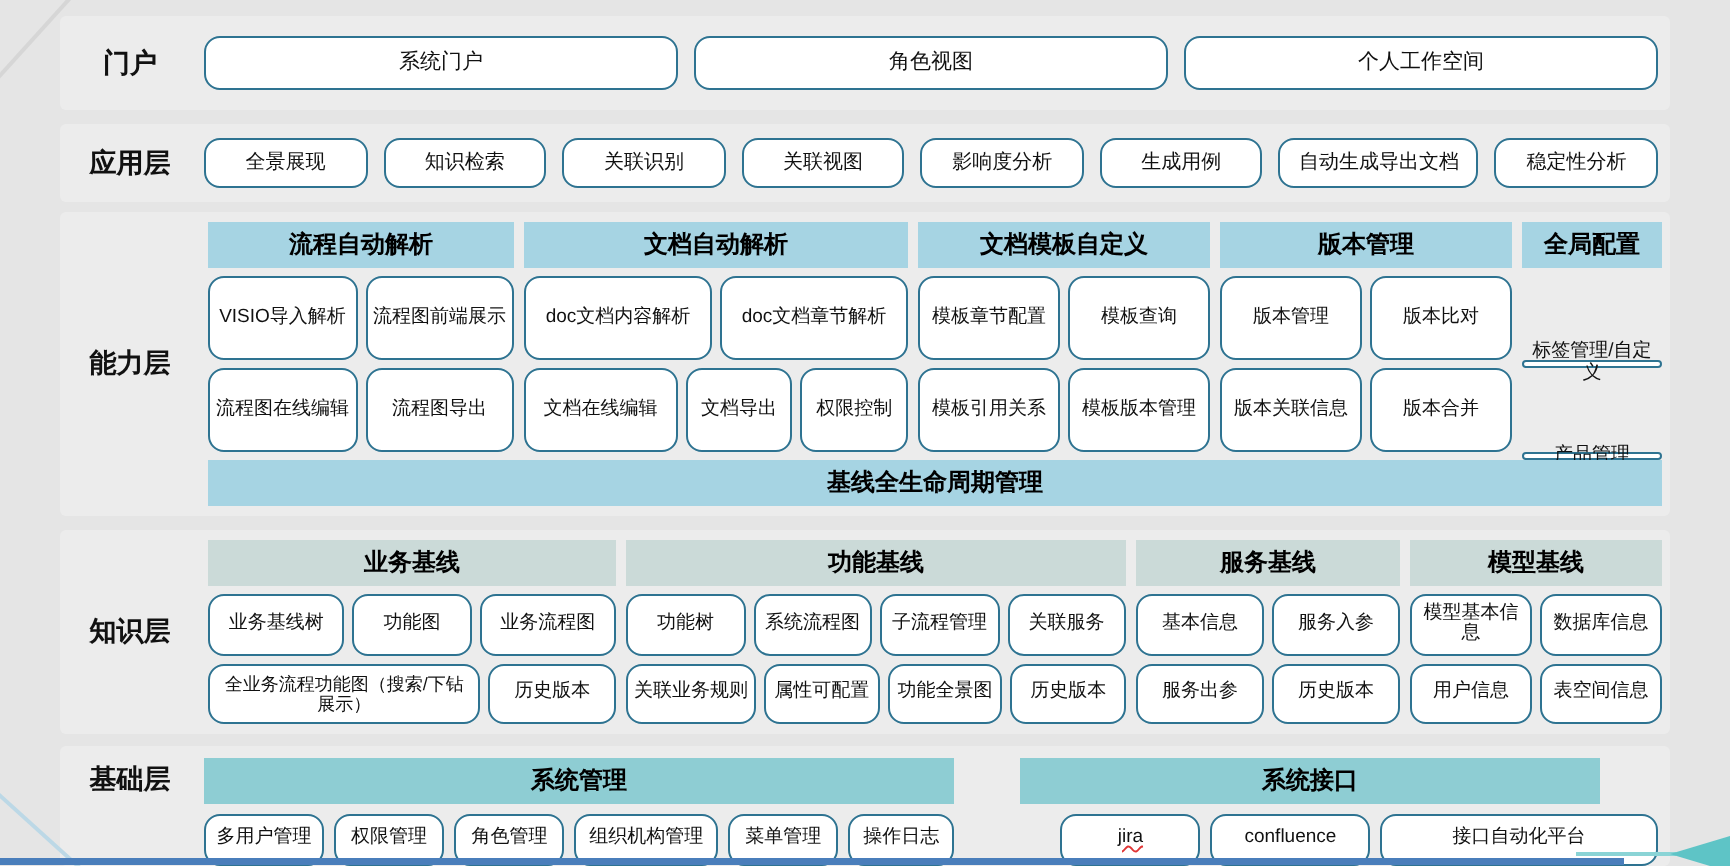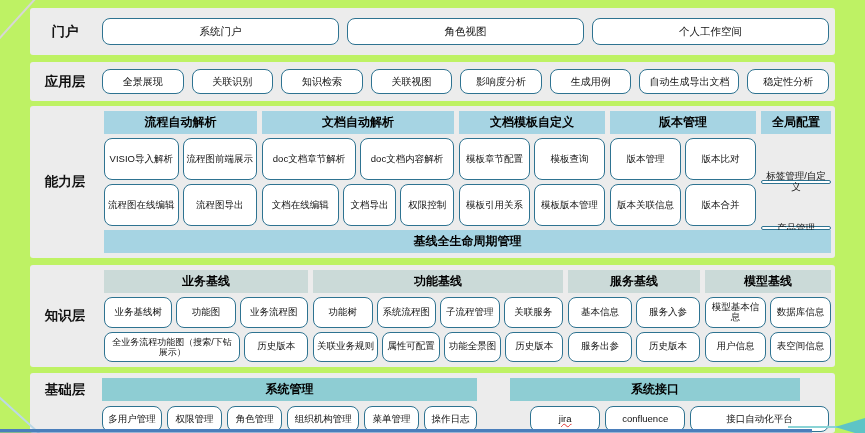--- a/index.html
+++ b/index.html
@@ -1,16 +1,16 @@
 <!DOCTYPE html>
 <html><head>
 <meta charset="utf-8">
 <style>
   html,body{margin:0;padding:0;background:#fff;}
-  .canvas{position:relative;width:865px;height:433px;background:#bef264;overflow:hidden;
+  .canvas{position:relative;width:865px;height:433px;background:#e5e5e5;overflow:hidden;
           font-family:"Liberation Sans","DejaVu Sans",sans-serif;color:#111;}
   .band{position:absolute;left:30px;width:805px;background:#ececec;border-radius:3px;display:flex;}
   .band-label{width:70px;flex:none;display:flex;align-items:center;justify-content:center;
               font-weight:bold;font-size:13.5px;color:#111;}
   .band-content{flex:1;display:flex;box-sizing:border-box;padding:0 6px 0 2px;min-width:0;}
   .btn{background:#fff;border:1.5px solid #2e7391;border-radius:8px;display:flex;align-items:center;
        justify-content:center;text-align:center;font-size:9.5px;line-height:1.12;padding:1px 3px;
        box-sizing:border-box;color:#111;}
   .row-flex{align-items:center;gap:8px;}
   .row-flex .btn{flex:1;height:27px;font-size:10.5px;}
@@ -21,21 +21,21 @@
   .hdr{font-weight:bold;font-size:12px;text-align:center;padding:3px 0;flex:none;color:#000;}
   .hdr-blue{background:#a6d4e3;}
   .hdr-gray{background:#cbdad8;}
   .hdr-teal{background:#8ecdd3;}
   .grp-row{display:flex;gap:4px;flex:1;min-height:0;}
   .grp-row .btn{flex:1;}
   .cap-wrap{display:flex;flex-direction:column;gap:4px;padding:5px 4px;flex:1;min-width:0;}
   .cap-cols{display:flex;gap:5px;flex:1;min-height:0;}
   .baseline-row{display:flex;gap:10px;flex:none;height:25px;}
   .baseline-row .btn{flex:1;}
-  .f-group{display:flex;flex-direction:column;gap:5px;box-sizing:border-box;}
+  .f-group{display:flex;flex-direction:column;gap:5px;box-sizing:border-box;justify-content:center;}
   .f-row{display:flex;gap:5px;height:26px;}
   .jira{text-decoration:underline wavy #e03535;text-decoration-thickness:1px;}
   .deco{position:absolute;inset:0;pointer-events:none;}
 </style>
 </head>
 <body>
 
 <div class="canvas">
 
   <div class="band" style="top:8px;height:47px;">
@@ -44,22 +44,22 @@
       <div class="btn">系统门户</div>
       <div class="btn">角色视图</div>
       <div class="btn">个人工作空间</div>
     </div>
   </div>
 
   <div class="band b2" style="top:62px;height:39px;">
     <div class="band-label">应用层</div>
     <div class="band-content row-flex">
       <div class="btn">全景展现</div>
+      <div class="btn">知识检索</div>
       <div class="btn">关联识别</div>
-      <div class="btn">知识检索</div>
       <div class="btn">关联视图</div>
       <div class="btn">影响度分析</div>
       <div class="btn">生成用例</div>
       <div class="btn" style="flex:1.25;">自动生成导出文档</div>
       <div class="btn">稳定性分析</div>
     </div>
   </div>
 
   <div class="band" style="top:106px;height:152px;">
     <div class="band-label">能力层</div>
@@ -72,22 +72,22 @@
             <div class="btn">流程图前端展示</div>
           </div>
           <div class="grp-row">
             <div class="btn">流程图在线编辑</div>
             <div class="btn">流程图导出</div>
           </div>
         </div>
         <div class="grp" style="width:192px;">
           <div class="hdr hdr-blue">文档自动解析</div>
           <div class="grp-row">
+            <div class="btn">doc文档内容解析</div>
             <div class="btn">doc文档章节解析</div>
-            <div class="btn">doc文档内容解析</div>
           </div>
           <div class="grp-row">
             <div class="btn" style="flex:1.5;font-family:Liberation Serif, serif;">文档在线编辑</div>
             <div class="btn">文档导出</div>
             <div class="btn">权限控制</div>
           </div>
         </div>
         <div class="grp" style="width:146px;">
           <div class="hdr hdr-blue">文档模板自定义</div>
           <div class="grp-row">

